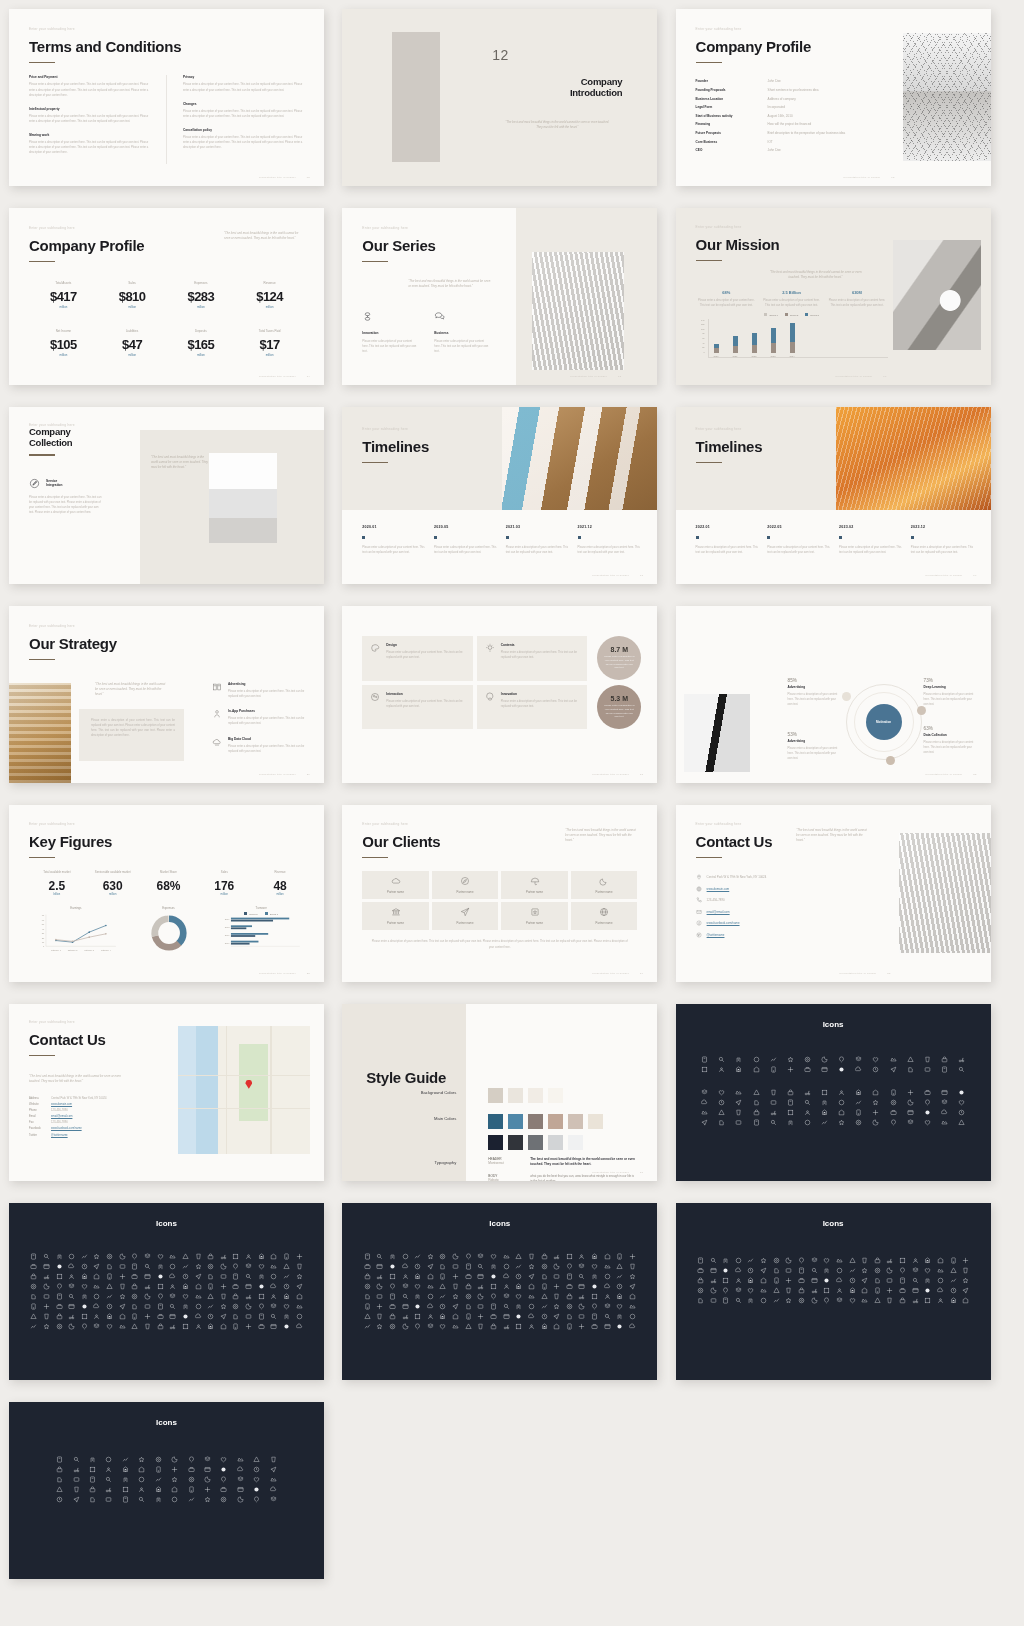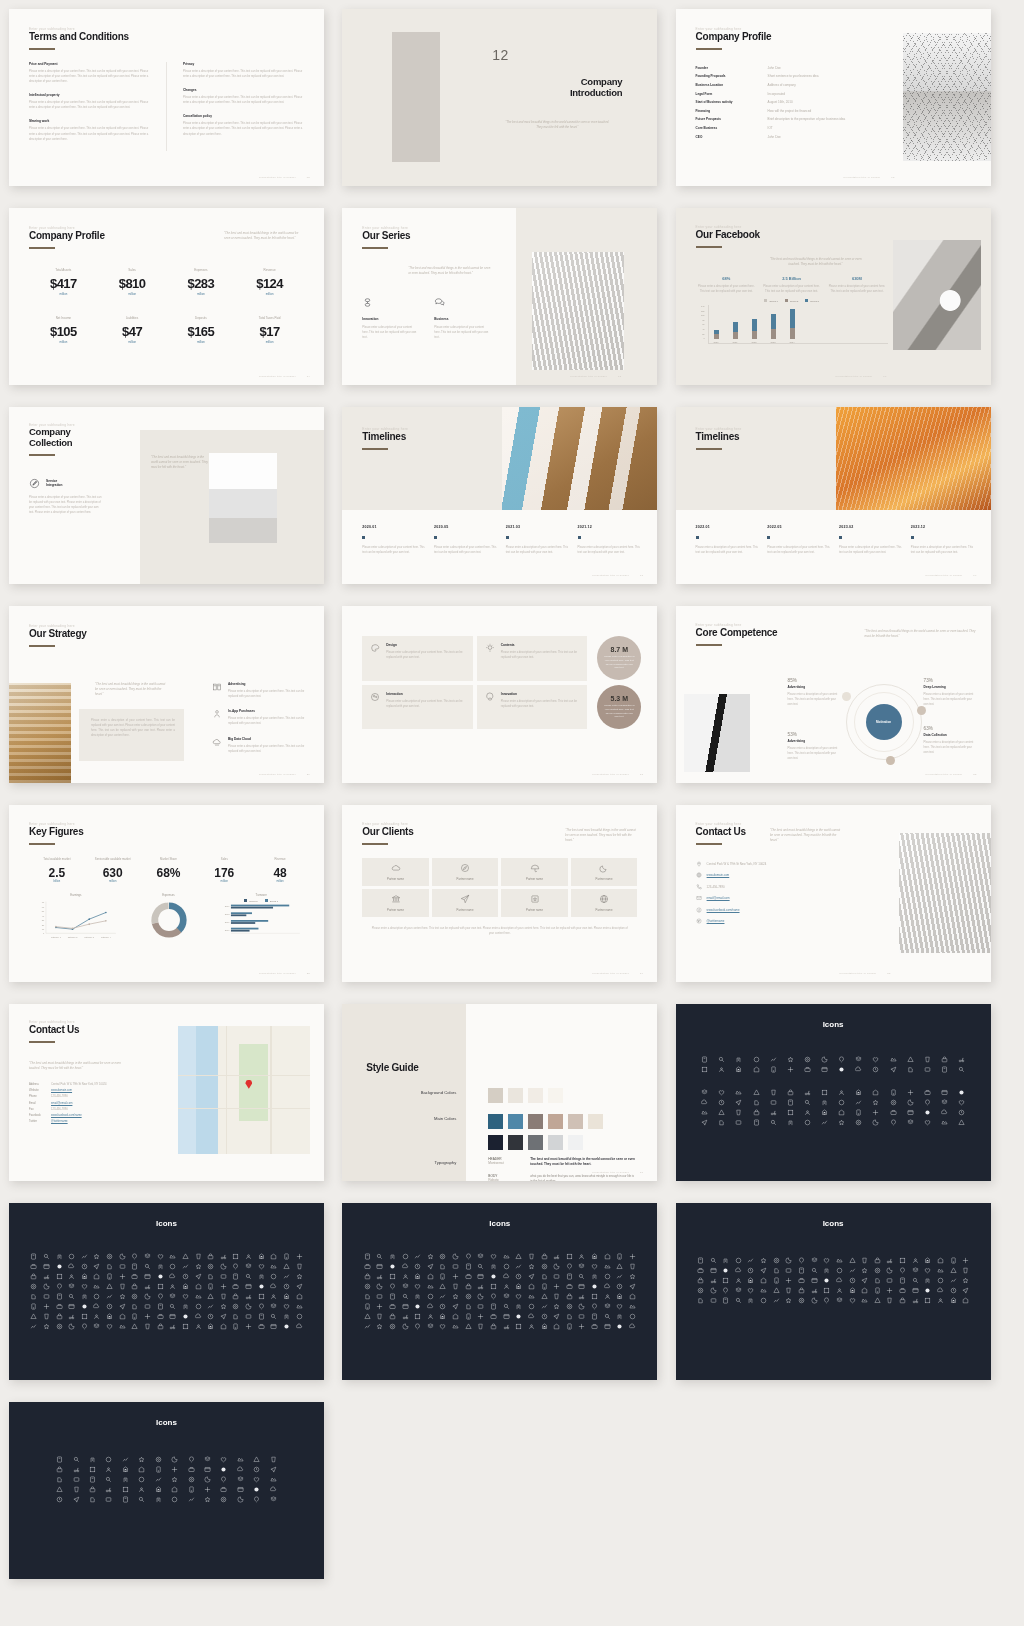--- a/index.html
+++ b/index.html
@@ -29,21 +29,21 @@
 
   
   .subhead {
     font-size: 3.2px; letter-spacing: .25px; color: #cfcac3;
     text-transform: none;
   }
   .title {
     font-weight: bold; color: #1b1b1f; letter-spacing: -.25px;
     line-height: 1.12;
   }
-  .t-lg { font-size: 10px; }
+  .t-lg { font-size: 15px; margin-top: 8px; }
   .t-md { font-size: 9.5px; }
   .rule { width: 26px; height: 1.6px; background: #7a6a55; margin-top: 6px; }
   .quote {
     font-size: 2.9px; line-height: 1.75; color: #b9b2a9; font-style: italic;
   }
   .body-txt { font-size: 2.7px; line-height: 1.9; color: #bdb7b0; }
   .lbl-sm { font-size: 3px; color: #9b958d; }
   .lbl-b { font-size: 3.2px; font-weight: bold; color: #2b2b30; }
   .num-accent { color: #4e7e9b; }
   .footer {
@@ -399,21 +399,21 @@
         <span class="pg">15</span>
       </div>
     </div>
   </div>
 
   <div class="cell">
     <div class="slide beige">
       <div class="imgbox ph-desk" style="position:absolute;right:10px;top:32px;width:88px;height:110px;"></div>
       <div style="padding:17px 0 0 20px;width:212px;">
         <div class="subhead">Enter your subheading here</div>
-        <div class="title t-lg">Our Facebook</div>
+        <div class="title t-lg">Our Mission</div>
         <div class="rule"></div>
         <div class="quote" style="margin-top:9px;margin-left:70px;width:100px;text-align:center;">"The best and most beautiful things in the world cannot be seen or even touched. They must be felt with the heart."</div>
         <div style="display:flex;gap:4px;margin-top:9px;text-align:center;">
           <div style="flex:1;">
             <div style="font-size:4px;font-weight:bold;" class="num-accent">68%</div>
             <p class="body-txt" style="margin-top:3px;">Please enter a description of your content here. This text can be replaced with your own text.</p>
           </div>
           <div style="flex:1;">
             <div style="font-size:4px;font-weight:bold;" class="num-accent">2.5 Billion</div>
             <p class="body-txt" style="margin-top:3px;">Please enter a description of your content here. This text can be replaced with your own text.</p>
@@ -706,30 +706,20 @@
       </div>
       <div class="footer">
         <span>Presentation title in header</span>
         <span class="pg">21</span>
       </div>
     </div>
   </div>
 
   <div class="cell">
     <div class="slide">
-      <div style="padding:17px 14px 0 20px;">
-        <div style="display:flex;justify-content:space-between;align-items:flex-start;">
-          <div>
-            <div class="subhead">Enter your subheading here</div>
-            <div class="title t-lg">Core Competence</div>
-            <div class="rule"></div>
-          </div>
-          <div class="quote" style="width:112px;margin-top:6px;">"The best and most beautiful things in the world cannot be seen or even touched. They must be felt with the heart."</div>
-        </div>
-      </div>
       <div class="imgbox ph-door" style="position:absolute;left:8px;top:88px;width:66px;height:78px;"></div>
 
       <div style="position:absolute;left:112px;top:72px;">
         <div style="font-size:4.6px;color:#8c867e;">85%</div>
         <div class="lbl-b" style="margin-top:2px;">Advertising</div>
         <p class="body-txt" style="width:52px;margin-top:3px;">Please enter a description of your content here. This text can be replaced with your own text.</p>
       </div>
       <div style="position:absolute;left:112px;top:126px;">
         <div style="font-size:4.6px;color:#8c867e;">53%</div>
         <div class="lbl-b" style="margin-top:2px;">Advertising</div>

